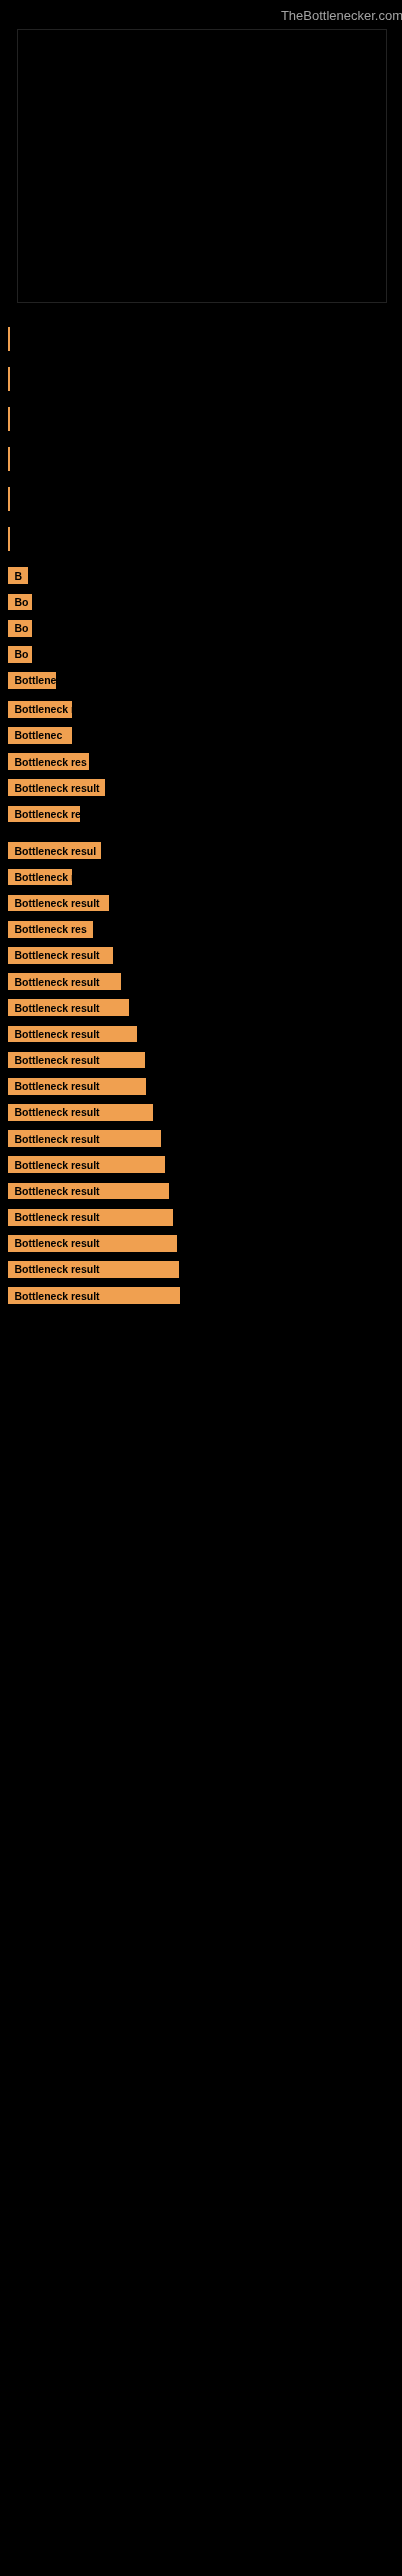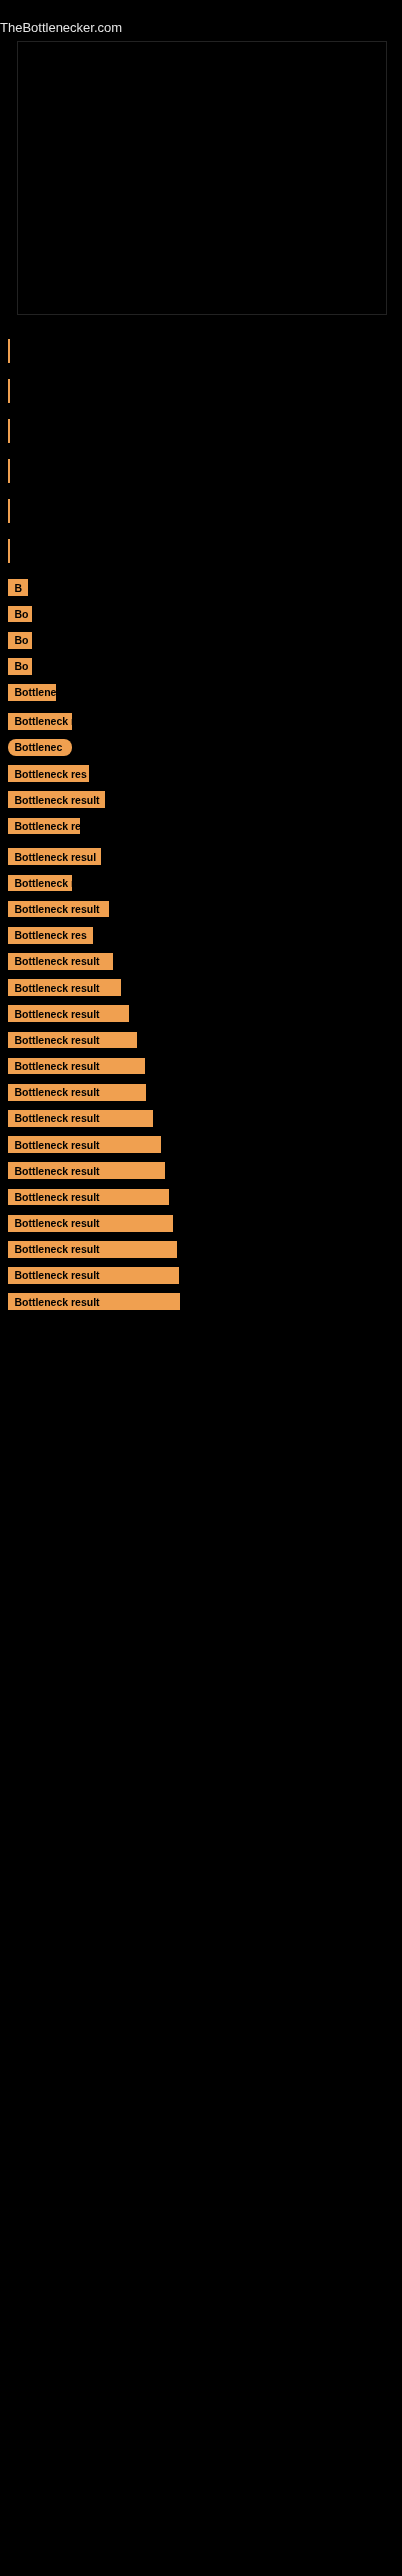--- a/index.html
+++ b/index.html
@@ -10,24 +10,24 @@
 
     body {
       background-color: #000000;
       width: 403px;
       min-height: 2576px;
       font-family: Arial, sans-serif;
       position: relative;
     }
 
     .site-title {
-      color: #e5e5e5;
+      color: #a3a3a3;
       font-size: 13px;
-      text-align: left;
-      padding-top: 20px;
+      text-align: right;
+      padding-top: 8px;
       padding-bottom: 6.4px;
     }
 
     .chart-area {
       width: 370px;
       height: 274px;
       margin: 0 auto;
       background-color: #000000;
       border: 0.8px solid #222;
       position: relative;
@@ -71,24 +71,24 @@
     </div>
     <div style="margin-bottom: 16px; padding-left: 8px;">
       <div style="width: 2.4px; height: 24px; background-color: rgb(240, 160, 80);"></div>
     </div>
     <div style="margin-bottom: 6.4px; padding-left: 8px;"><span style="background-color: rgb(240, 160, 80); color: rgb(0, 0, 0); font-size: 10.5px; font-weight: bold; padding: 2.4px 6.4px; display: inline-block; white-space: nowrap; width: 20px; overflow: hidden;">B</span></div>
     <div style="margin-bottom: 6.4px; padding-left: 8px;"><span style="background-color: rgb(240, 160, 80); color: rgb(0, 0, 0); font-size: 10.5px; font-weight: bold; padding: 2.4px 6.4px; display: inline-block; white-space: nowrap; width: 24px; overflow: hidden;">Bo</span></div>
     <div style="margin-bottom: 6.4px; padding-left: 8px;"><span style="background-color: rgb(240, 160, 80); color: rgb(0, 0, 0); font-size: 10.5px; font-weight: bold; padding: 2.4px 6.4px; display: inline-block; white-space: nowrap; width: 24px; overflow: hidden;">Bo</span></div>
     <div style="margin-bottom: 6.4px; padding-left: 8px;"><span style="background-color: rgb(240, 160, 80); color: rgb(0, 0, 0); font-size: 10.5px; font-weight: bold; padding: 2.4px 6.4px; display: inline-block; white-space: nowrap; width: 24px; overflow: hidden;">Bo</span></div>
     <div style="margin-bottom: 9px; padding-left: 8px;"><span style="background-color: rgb(240, 160, 80); color: rgb(0, 0, 0); font-size: 10.5px; font-weight: bold; padding: 2.4px 6.4px; display: inline-block; white-space: nowrap; width: 48px; overflow: hidden;">Bottlene</span></div>
     <div style="margin-bottom: 6.4px; padding-left: 8px;"><span style="background-color: rgb(240, 160, 80); color: rgb(0, 0, 0); font-size: 10.5px; font-weight: bold; padding: 2.4px 6.4px; display: inline-block; white-space: nowrap; width: 64px; overflow: hidden;">Bottleneck r</span></div>
-    <div style="margin-bottom: 6.4px; padding-left: 8px;"><span style="background-color: rgb(240, 160, 80); color: rgb(0, 0, 0); font-size: 10.5px; font-weight: bold; padding: 2.4px 6.4px; display: inline-block; white-space: nowrap; width: 64px; overflow: hidden; border-radius: 8px;">Bottlenec</span></div>
+    <div style="margin-bottom: 6.4px; padding-left: 8px;"><span style="background-color: rgb(240, 160, 80); color: rgb(0, 0, 0); font-size: 10.5px; font-weight: bold; padding: 2.4px 6.4px; display: inline-block; white-space: nowrap; width: 64px; overflow: hidden;">Bottlenec</span></div>
     <div style="margin-bottom: 6.4px; padding-left: 8px;"><span style="background-color: rgb(240, 160, 80); color: rgb(0, 0, 0); font-size: 10.5px; font-weight: bold; padding: 2.4px 6.4px; display: inline-block; white-space: nowrap; width: 81px; overflow: hidden;">Bottleneck res</span></div>
     <div style="margin-bottom: 6.4px; padding-left: 8px;"><span style="background-color: rgb(240, 160, 80); color: rgb(0, 0, 0); font-size: 10.5px; font-weight: bold; padding: 2.4px 6.4px; display: inline-block; white-space: nowrap; width: 97px; overflow: hidden;">Bottleneck result</span></div>
-    <div style="margin-bottom: 11px; padding-left: 8px;"><span style="background-color: rgb(240, 160, 80); color: rgb(0, 0, 0); font-size: 10.5px; font-weight: bold; padding: 2.4px 6.4px; display: inline-block; white-space: nowrap; width: 72px; overflow: hidden;">Bottleneck re</span></div>
+    <div style="margin-bottom: 17px; padding-left: 8px;"><span style="background-color: rgb(240, 160, 80); color: rgb(0, 0, 0); font-size: 10.5px; font-weight: bold; padding: 2.4px 6.4px; display: inline-block; white-space: nowrap; width: 72px; overflow: hidden;">Bottleneck re</span></div>
     <div style="margin-bottom: 6.4px; padding-left: 8px;"><span style="background-color: rgb(240, 160, 80); color: rgb(0, 0, 0); font-size: 10.5px; font-weight: bold; padding: 2.4px 6.4px; display: inline-block; white-space: nowrap; width: 93px; overflow: hidden; text-align: center;">Bottleneck resul</span></div>
     <div style="margin-bottom: 6.4px; padding-left: 8px;"><span style="background-color: rgb(240, 160, 80); color: rgb(0, 0, 0); font-size: 10.5px; font-weight: bold; padding: 2.4px 6.4px; display: inline-block; white-space: nowrap; width: 64px; overflow: hidden;">Bottleneck r</span></div>
     <div style="margin-bottom: 6.4px; padding-left: 8px;"><span style="background-color: rgb(240, 160, 80); color: rgb(0, 0, 0); font-size: 10.5px; font-weight: bold; padding: 2.4px 6.4px; display: inline-block; white-space: nowrap; width: 101px; overflow: hidden;">Bottleneck result</span></div>
     <div style="margin-bottom: 6.4px; padding-left: 8px;"><span style="background-color: rgb(240, 160, 80); color: rgb(0, 0, 0); font-size: 10.5px; font-weight: bold; padding: 2.4px 6.4px; display: inline-block; white-space: nowrap; width: 85px; overflow: hidden;">Bottleneck res</span></div>
     <div style="margin-bottom: 6.4px; padding-left: 8px;"><span style="background-color: rgb(240, 160, 80); color: rgb(0, 0, 0); font-size: 10.5px; font-weight: bold; padding: 2.4px 6.4px; display: inline-block; white-space: nowrap; width: 105px; overflow: hidden;">Bottleneck result</span></div>
     <div style="margin-bottom: 6.4px; padding-left: 8px;"><span style="background-color: rgb(240, 160, 80); color: rgb(0, 0, 0); font-size: 10.5px; font-weight: bold; padding: 2.4px 6.4px; display: inline-block; white-space: nowrap; width: 113px; overflow: hidden;">Bottleneck result</span></div>
     <div style="margin-bottom: 6.4px; padding-left: 8px;"><span style="background-color: rgb(240, 160, 80); color: rgb(0, 0, 0); font-size: 10.5px; font-weight: bold; padding: 2.4px 6.4px; display: inline-block; white-space: nowrap; width: 121px; overflow: hidden;">Bottleneck result</span></div>
     <div style="margin-bottom: 6.4px; padding-left: 8px;"><span style="background-color: rgb(240, 160, 80); color: rgb(0, 0, 0); font-size: 10.5px; font-weight: bold; padding: 2.4px 6.4px; display: inline-block; white-space: nowrap; width: 129px; overflow: hidden;">Bottleneck result</span></div>
     <div style="margin-bottom: 6.4px; padding-left: 8px;"><span style="background-color: rgb(240, 160, 80); color: rgb(0, 0, 0); font-size: 10.5px; font-weight: bold; padding: 2.4px 6.4px; display: inline-block; white-space: nowrap; width: 137px; overflow: hidden;">Bottleneck result</span></div>
     <div style="margin-bottom: 6.4px; padding-left: 8px;"><span style="background-color: rgb(240, 160, 80); color: rgb(0, 0, 0); font-size: 10.5px; font-weight: bold; padding: 2.4px 6.4px; display: inline-block; white-space: nowrap; width: 138px; overflow: hidden;">Bottleneck result</span></div>

